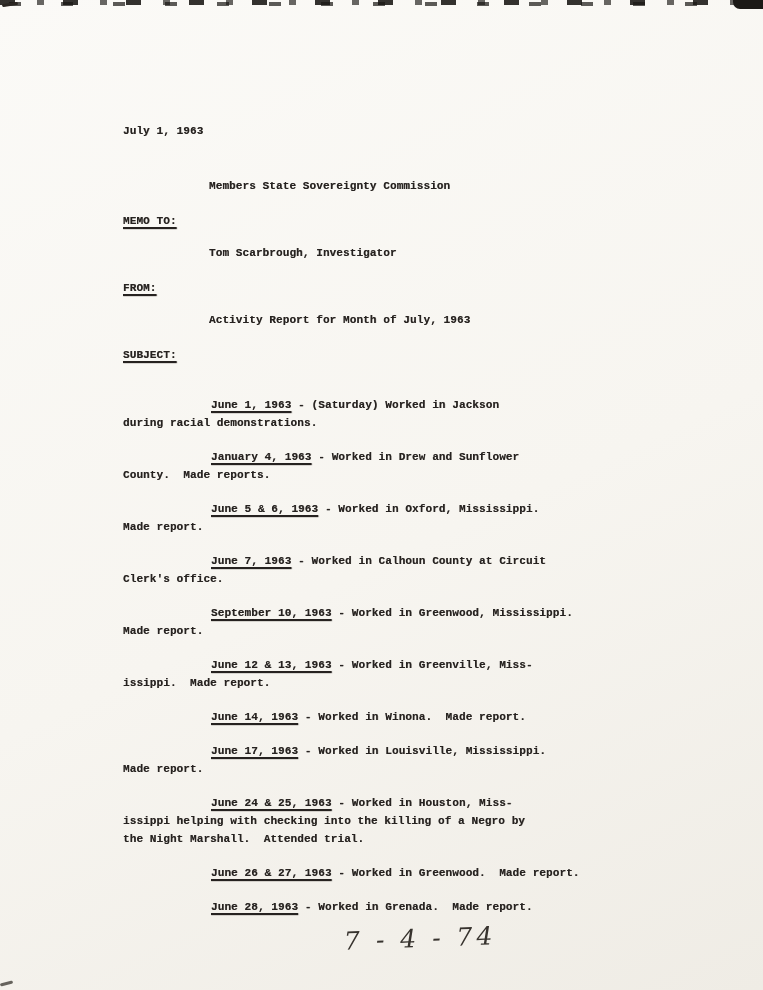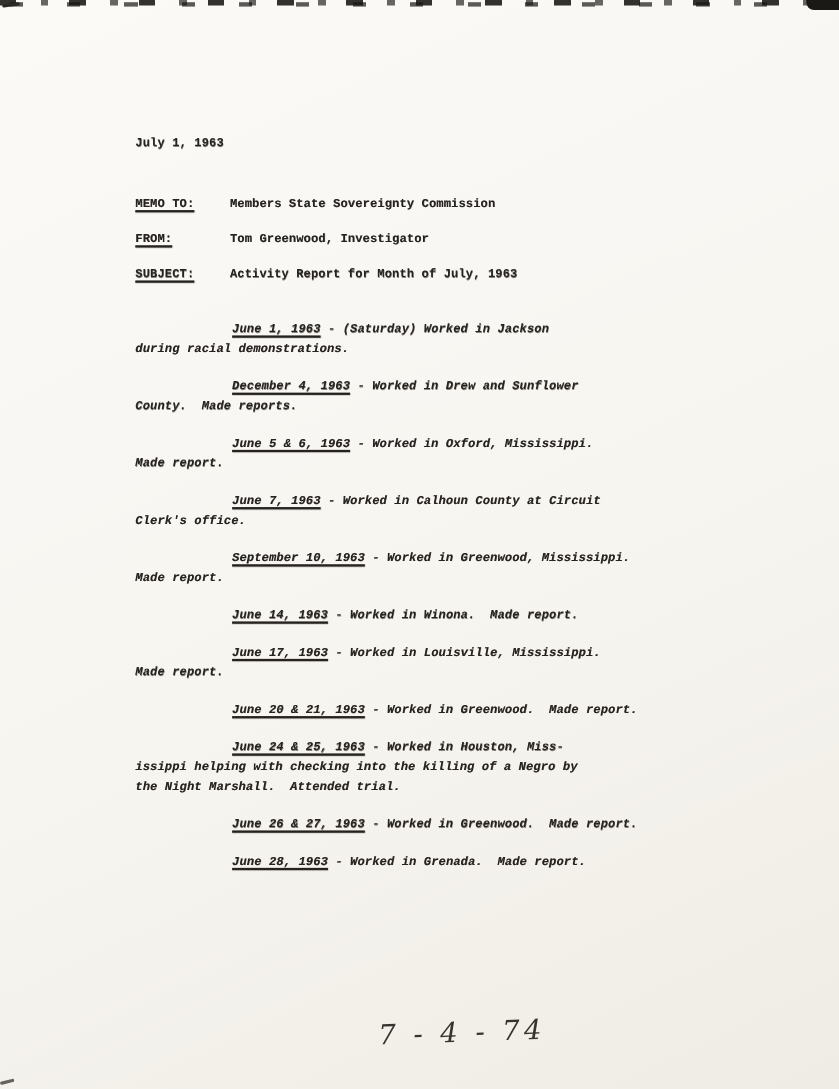--- a/index.html
+++ b/index.html
@@ -48,22 +48,23 @@
     letter-spacing: 0.1px;
     text-shadow: 0.3px 0.3px 0.45px rgba(42,36,30,0.55);
   }
   .date-line { margin-bottom: 37px; }
   .memo-row { display: flex; margin-bottom: 14px; }
   .memo-label {
     flex: 0 0 86px;
     text-decoration: underline;
     text-decoration-thickness: 1.5px;
     text-underline-offset: 3px;
+    margin-top: 35px;
   }
-  .entries { margin-top: 32px; font-style: italic; }
+  .entries { margin-top: 32px; }
   .entry {
     white-space: pre-wrap;
     text-indent: 88px;
     margin-bottom: 16px;
   }
   .edate {
     text-decoration: underline;
     text-decoration-thickness: 1.5px;
     text-underline-offset: 3px;
   }
@@ -91,54 +92,55 @@
 
     <div class="date-line">July 1, 1963</div>
 
     <div class="memo-row">
       <span class="memo-label">MEMO TO:</span>
       <span>Members State Sovereignty Commission</span>
     </div>
 
     <div class="memo-row">
       <span class="memo-label">FROM:</span>
-      <span>Tom Greenwood, Investigator</span>
+      <span>Tom Scarbrough, Investigator</span>
     </div>
 
     <div class="memo-row">
       <span class="memo-label">SUBJECT:</span>
       <span>Activity Report for Month of July, 1963</span>
     </div>
 
     <div class="entries">
 
       <p class="entry"><span class="edate">June 1, 1963</span><span> - (Saturday) Worked in Jackson
 during racial demonstrations.</span></p>
 
-      <p class="entry"><span class="edate">December 4, 1963</span><span> - Worked in Drew and Sunflower
+      <p class="entry"><span class="edate">January 4, 1963</span><span> - Worked in Drew and Sunflower
 County.  Made reports.</span></p>
 
       <p class="entry"><span class="edate">June 5 &amp; 6, 1963</span><span> - Worked in Oxford, Mississippi.
 Made report.</span></p>
 
       <p class="entry"><span class="edate">June 7, 1963</span><span> - Worked in Calhoun County at Circuit
 Clerk's office.</span></p>
 
       <p class="entry"><span class="edate">September 10, 1963</span><span> - Worked in Greenwood, Mississippi.
 Made report.</span></p>
 
 
+      <p class="entry"><span class="edate">June 12 &amp; 13, 1963</span><span> - Worked in Greenville, Miss-
+issippi.  Made report.</span></p>
 
       <p class="entry"><span class="edate">June 14, 1963</span><span> - Worked in Winona.  Made report.</span></p>
 
       <p class="entry"><span class="edate">June 17, 1963</span><span> - Worked in Louisville, Mississippi.
 Made report.</span></p>
 
 
-      <p class="entry"><span class="edate">June 20 &amp; 21, 1963</span><span> - Worked in Greenwood.  Made report.</span></p>
 
       <p class="entry"><span class="edate">June 24 &amp; 25, 1963</span><span> - Worked in Houston, Miss-
 issippi helping with checking into the killing of a Negro by
 the Night Marshall.  Attended trial.</span></p>
 
       <p class="entry"><span class="edate">June 26 &amp; 27, 1963</span><span> - Worked in Greenwood.  Made report.</span></p>
 
       <p class="entry"><span class="edate">June 28, 1963</span><span> - Worked in Grenada.  Made report.</span></p>
 
     </div>

